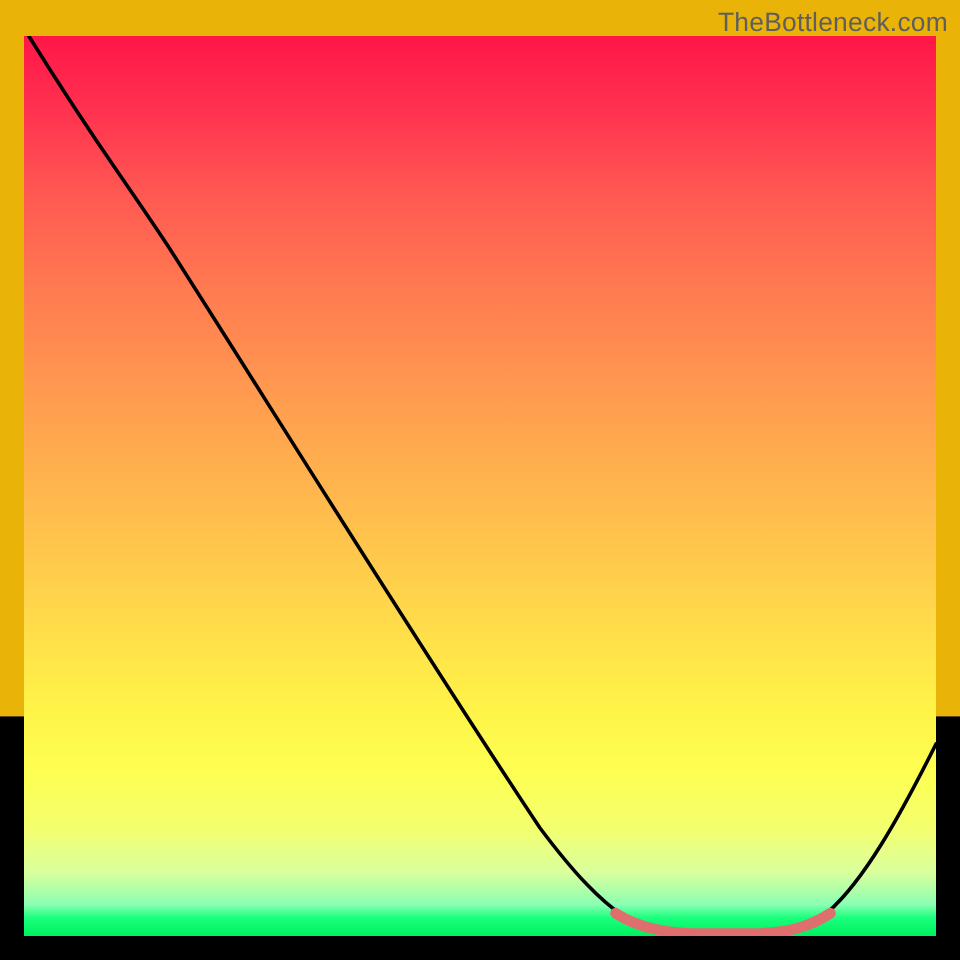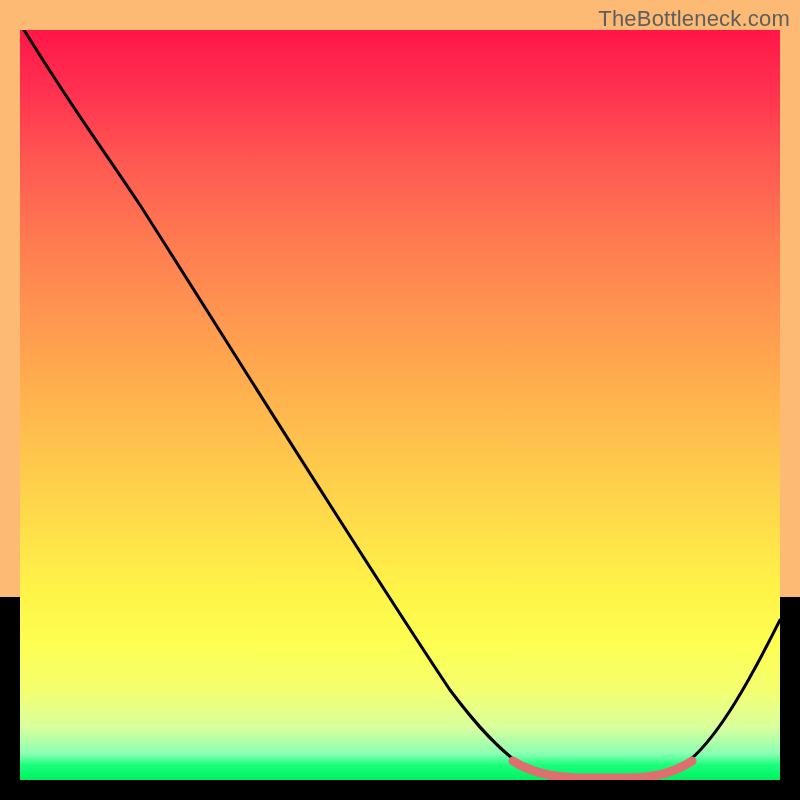--- a/index.html
+++ b/index.html
@@ -8,21 +8,21 @@
     width: 800px;
     height: 800px;
     overflow: hidden;
     background: #000;
     font-family: Arial, Helvetica, sans-serif;
   }
   .frame {
     position: relative;
     width: 800px;
     height: 597px;
-    background: #fdba74;
+    background: #eab308;
   }
   .watermark {
     position: absolute;
     top: 6px;
     right: 10px;
     color: #5e5e5e;
     font-size: 22px;
     font-weight: 400;
     letter-spacing: 0.2px;
     z-index: 10;

